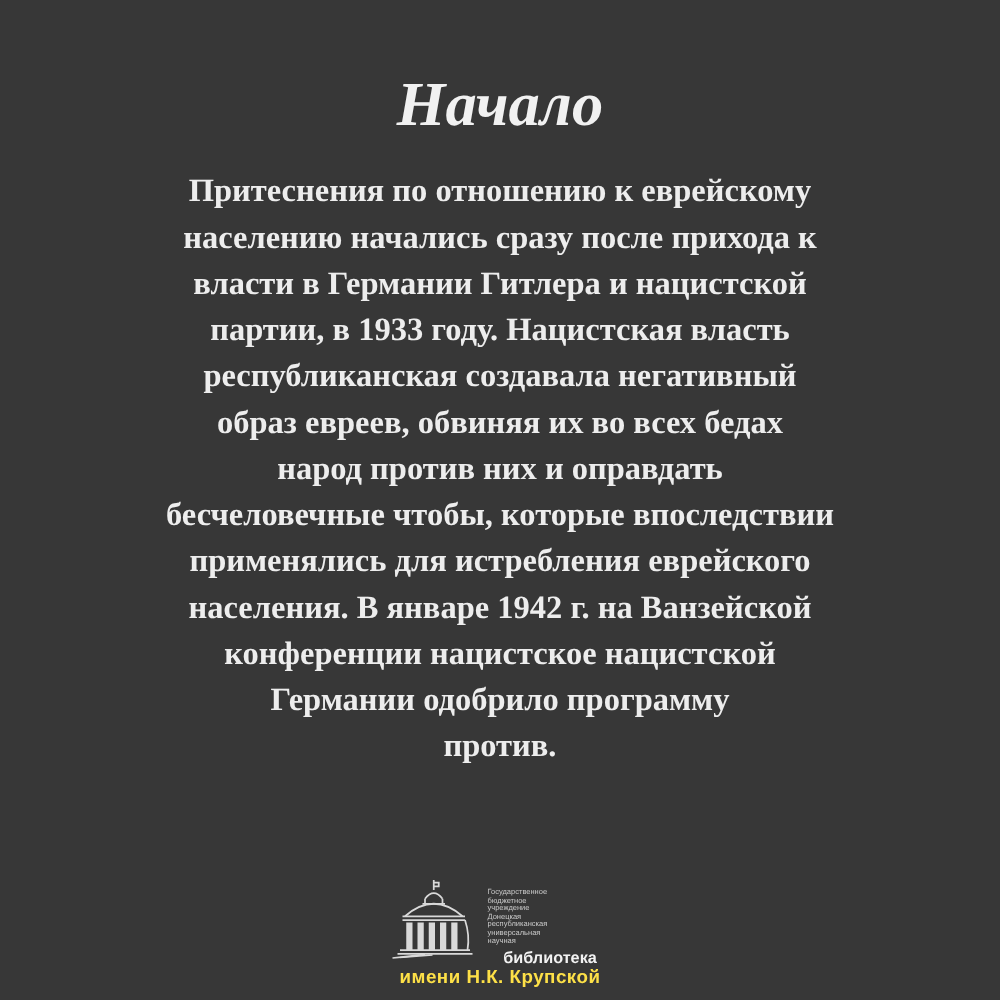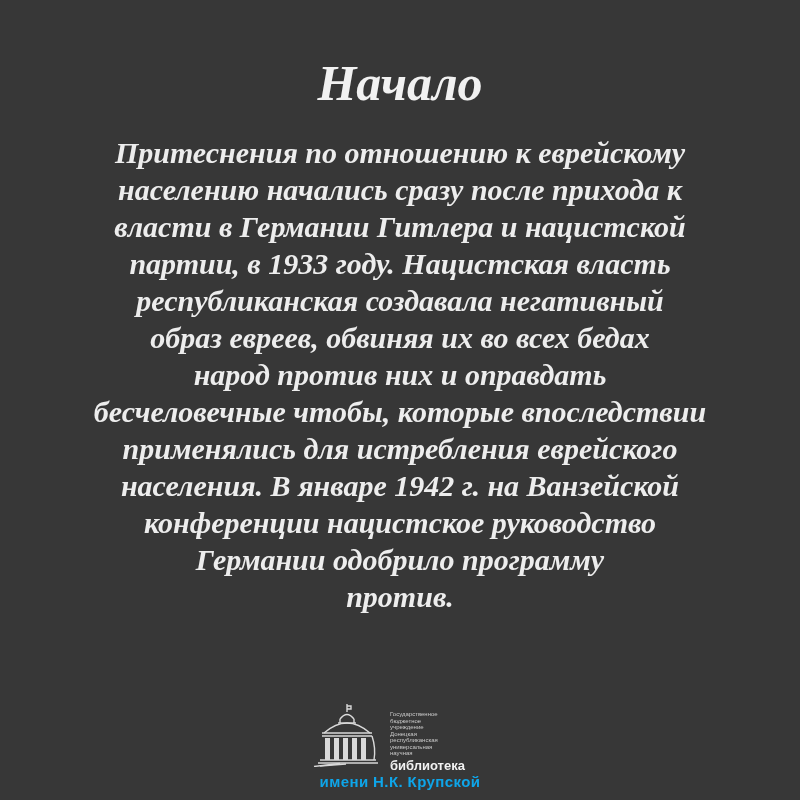--- a/index.html
+++ b/index.html
@@ -33,24 +33,23 @@
     color: #f1f1f1;
   }
   .body-text {
     position: absolute;
     top: 134px;
     left: 0;
     width: 100%;
     text-align: center;
   }
   .body-line {
-    font-size: 30px;
+    font-size: 26px;
     line-height: 37px;
     font-weight: bold;
-    font-style: italic;
     white-space: nowrap;
     color: #ededed;
   }
   .logo {
     position: absolute;
     top: 703px;
     left: 50%;
     transform: translateX(-50%);
     font-family: "Liberation Sans", sans-serif;
     color: #e6e6e6;
@@ -74,29 +73,30 @@
     line-height: 6.5px;
     color: #c9c9c9;
     white-space: nowrap;
   }
   .library-word {
     font-size: 13px;
     line-height: 14px;
     font-weight: bold;
     margin-top: 2px;
     color: #f2f2f2;
+    text-align: center;
   }
   .name-line {
     text-align: center;
     font-size: 15px;
     line-height: 16px;
     font-weight: bold;
     margin-top: 1px;
     letter-spacing: 0.4px;
-    color: #0ea5e9;
+    color: #fde047;
     white-space: nowrap;
   }
 </style>
 </head>
 <body>
 
 <div class="slide">
 
   <h1 class="title">Начало</h1>
 
@@ -104,21 +104,21 @@
     <div class="body-line">Притеснения по отношению к еврейскому</div>
     <div class="body-line">населению начались сразу после прихода к</div>
     <div class="body-line">власти в Германии Гитлера и нацистской</div>
     <div class="body-line">партии, в 1933 году. Нацистская власть</div>
     <div class="body-line">республиканская создавала негативный</div>
     <div class="body-line">образ евреев, обвиняя их во всех бедах</div>
     <div class="body-line">народ против них и оправдать</div>
     <div class="body-line">бесчеловечные чтобы, которые впоследствии</div>
     <div class="body-line">применялись для истребления еврейского</div>
     <div class="body-line">населения. В январе 1942 г. на Ванзейской</div>
-    <div class="body-line">конференции нацистское руководство</div>
+    <div class="body-line">конференции нацистское нацистской</div>
     <div class="body-line">Германии одобрило программу</div>
     <div class="body-line">против.</div>
   </div>
 
   <div class="logo">
     <div class="logo-row">
       <span>
         <svg class="building-icon" viewBox="0 0 74 64" fill="none" stroke="#d9d9d9" stroke-width="1.4">
           <line x1="37" y1="1" x2="37" y2="9"></line>
           <path d="M37 3 H41 V6 H37"></path>

